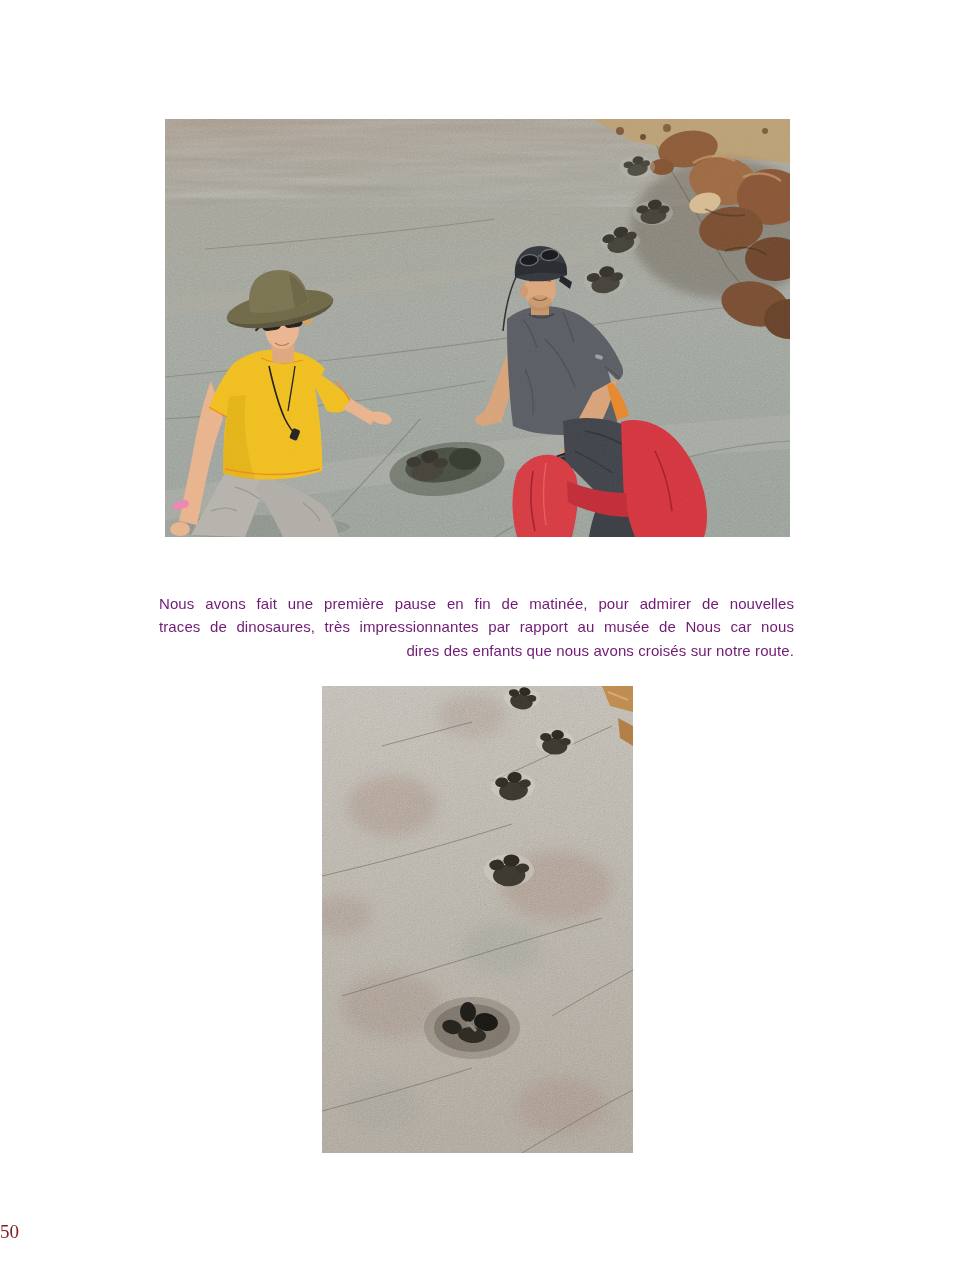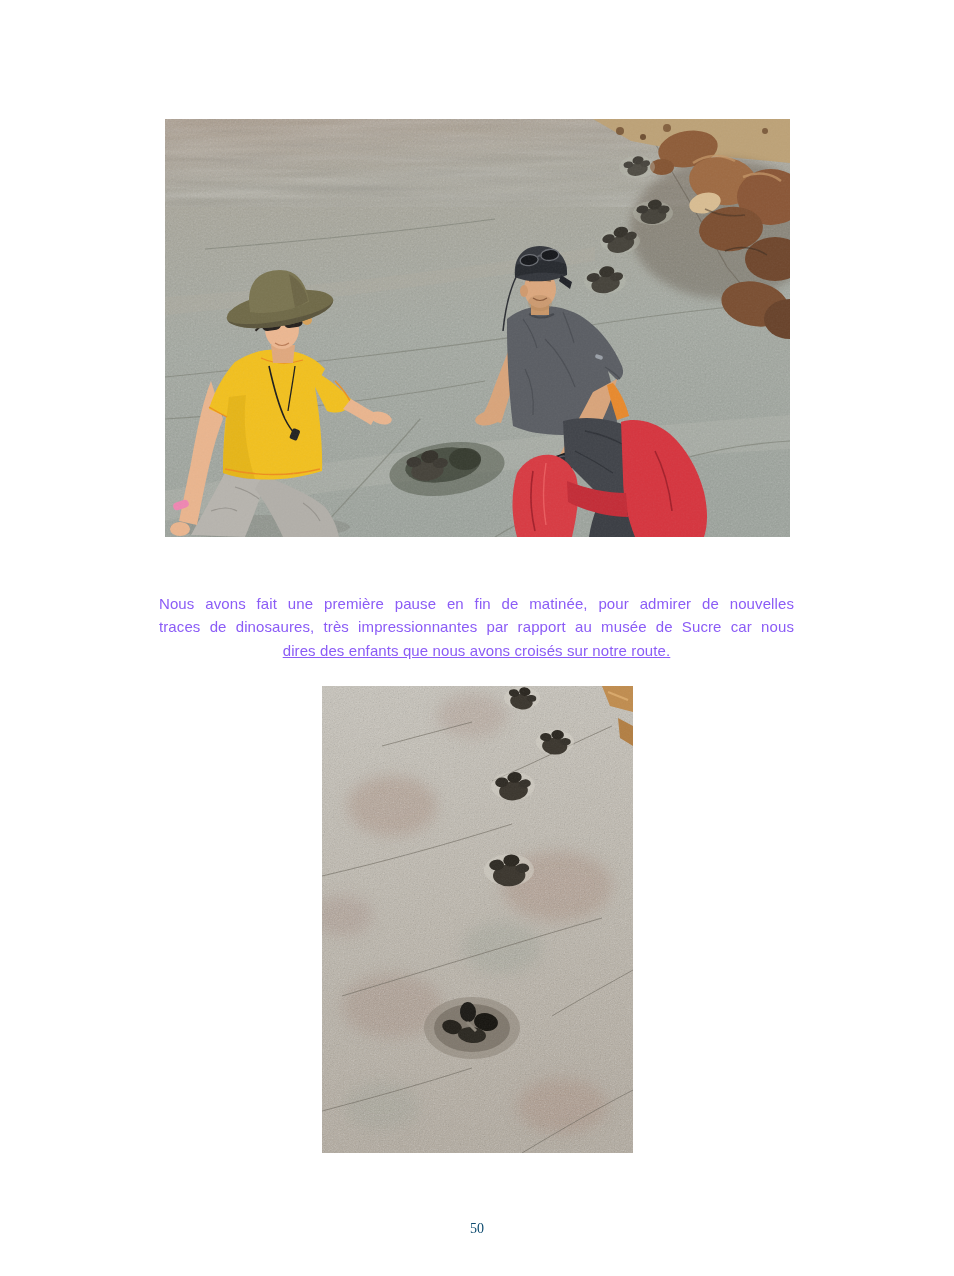--- a/index.html
+++ b/index.html
@@ -12,31 +12,30 @@
   }
   figure{margin:0;padding:0;}
   .photo{position:absolute;overflow:hidden;}
   .photo svg{display:block;}
   .photo-top{left:165px;top:119px;width:625px;height:418px;}
   .photo-bottom{left:322px;top:686px;width:311px;height:467px;}
   .body-text{
     position:absolute;
     left:159px;top:577px;width:635px;
     font-size:15px;line-height:23.4px;
-    color:#8b5cf6;letter-spacing:0.1px;
+    color:#701a75;letter-spacing:0.1px;
   }
   .tline{display:block;text-align:justify;}
   .tline.just{text-align-last:justify;}
-  .tline.last{text-align:center;text-decoration:underline;}
+  .tline.last{text-align:right;}
   .page-number{
     position:absolute;
     left:0;top:1221px;width:954px;
-    text-align:center;
     font-family:"Liberation Serif","DejaVu Serif",serif;
-    font-size:14px;color:#0c4a6e;
+    font-size:19px;color:#7f1d1d;
   }
 </style>
 </head>
 <body>
 
 <div class="page">
 
   <figure class="photo photo-top">
     <svg viewBox="0 0 625 418" width="625" height="418" xmlns="http://www.w3.org/2000/svg">
       <defs>
@@ -209,21 +208,21 @@
           <path d="M352,156 C344,172 340,192 338,212" stroke="#2b2d32" stroke-width="1.5" fill="none"></path>
         </g>
       </g>
 
       <rect width="625" height="418" filter="url(#grain1)" opacity="0.07"></rect>
     </svg>
   </figure>
 
   <p class="body-text">
     <span class="tline just">Nous avons fait une première pause en fin de matinée, pour admirer de nouvelles</span>
-    <span class="tline just">traces de dinosaures, très impressionnantes par rapport au musée de Sucre car nous</span>
+    <span class="tline just">traces de dinosaures, très impressionnantes par rapport au musée de Nous car nous</span>
     <span class="tline last">dires des enfants que nous avons croisés sur notre route.</span>
   </p>
 
   <figure class="photo photo-bottom">
     <svg viewBox="0 0 311 467" width="311" height="467" xmlns="http://www.w3.org/2000/svg">
       <defs>
         <linearGradient id="p2bg" x1="0" y1="0" x2="0.1" y2="1">
           <stop offset="0" stop-color="#c8c4bb"></stop>
           <stop offset="0.5" stop-color="#bdb7ac"></stop>
           <stop offset="1" stop-color="#b2aa9e"></stop>

